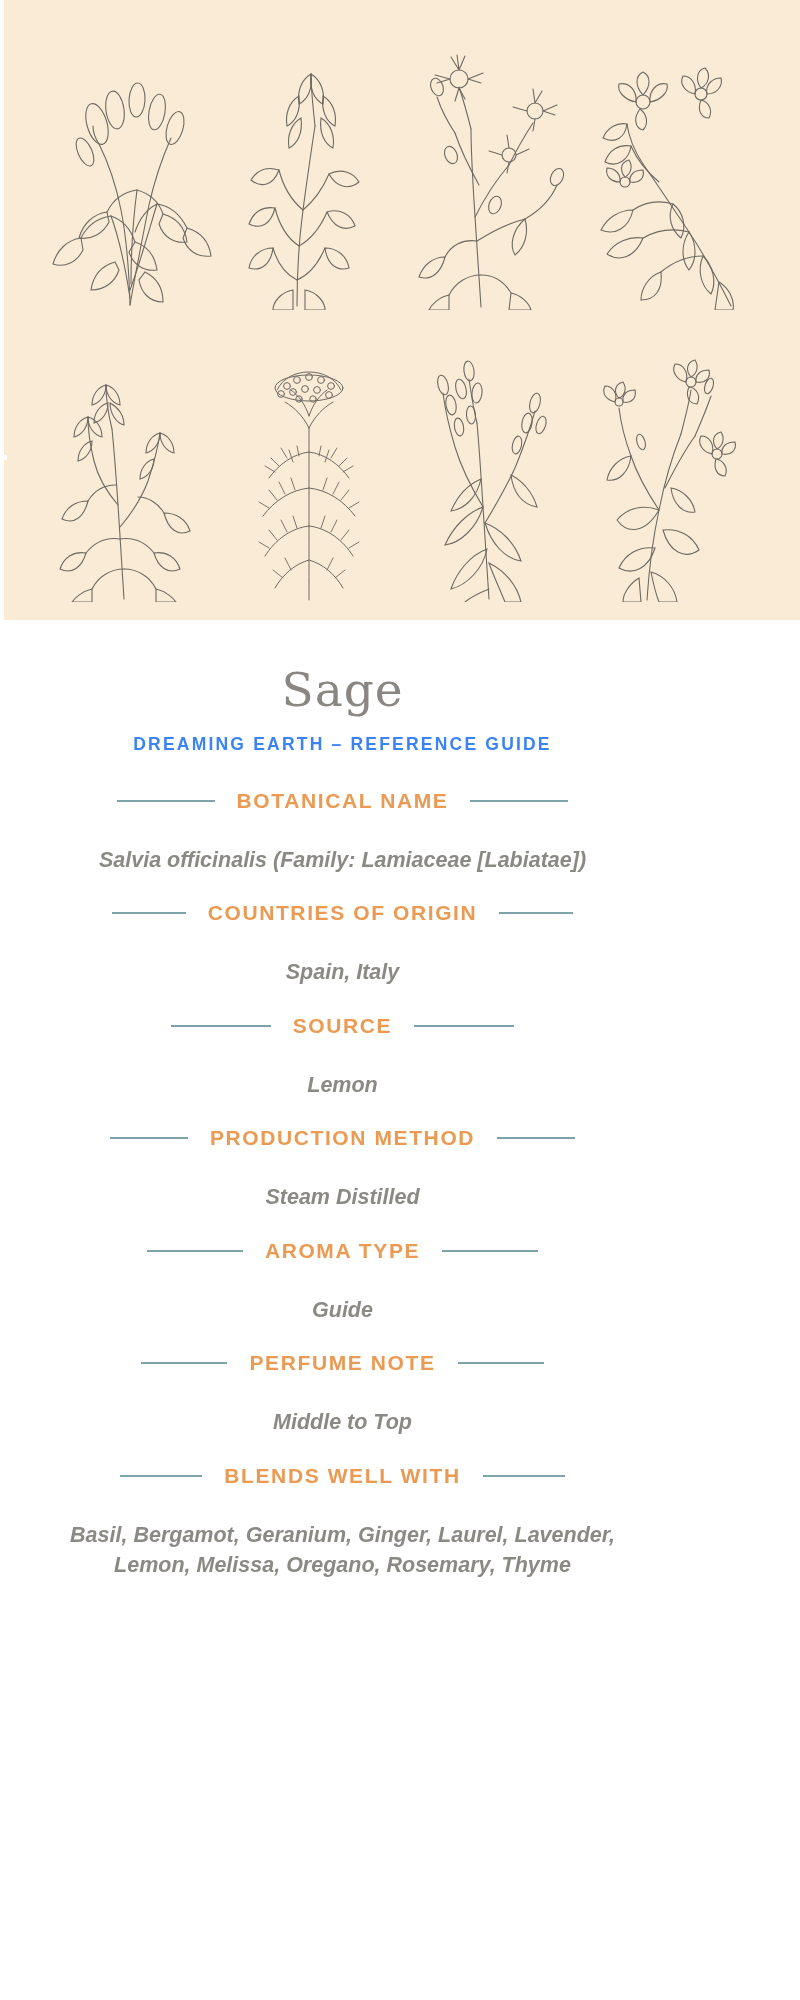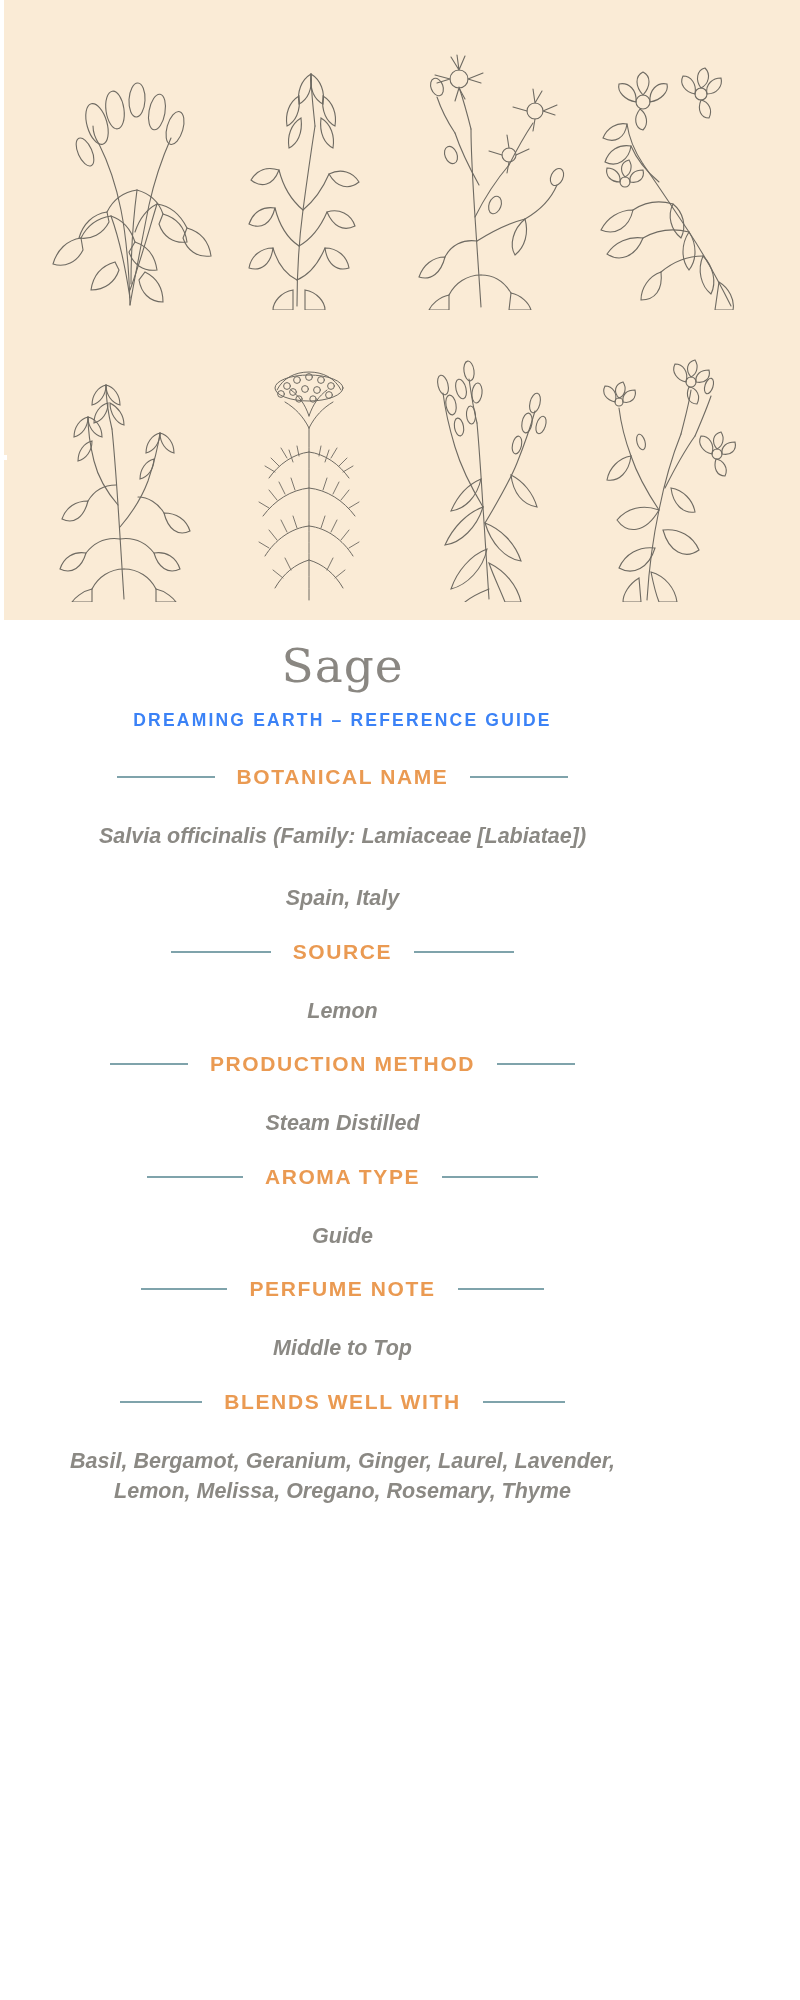--- a/index.html
+++ b/index.html
@@ -69,20 +69,21 @@
     top: 455px;
     width: 7px;
     height: 5px;
     background: #ffffff;
   }
 
   
   .content {
     position: relative;
     width: 685px;
+    padding-top: 24px;
     text-align: center;
   }
   .title {
     font-family: "DejaVu Serif", serif;
     font-size: 47px;
     font-weight: 400;
     color: #8a8782;
     letter-spacing: 1px;
     line-height: 1.1;
     margin: 0;
@@ -471,20 +472,25 @@
       <div class="field">
         <div class="field-head">
           <span class="rule" style="width:98px"></span>
           <span class="field-label">Botanical Name</span>
           <span class="rule" style="width:98px"></span>
         </div>
         <div class="field-value" style="width:570px">Salvia officinalis (Family: Lamiaceae [Labiatae])</div>
       </div>
 
       <div class="field">
+        <div class="field-head">
+          <span class="rule" style="width:74px"></span>
+          <span class="field-label">Countries of Origin</span>
+          <span class="rule" style="width:74px"></span>
+        </div>
         <div class="field-value">Spain, Italy</div>
       </div>
 
       <div class="field">
         <div class="field-head">
           <span class="rule" style="width:100px"></span>
           <span class="field-label">Source</span>
           <span class="rule" style="width:100px"></span>
         </div>
         <div class="field-value">Lemon</div>

